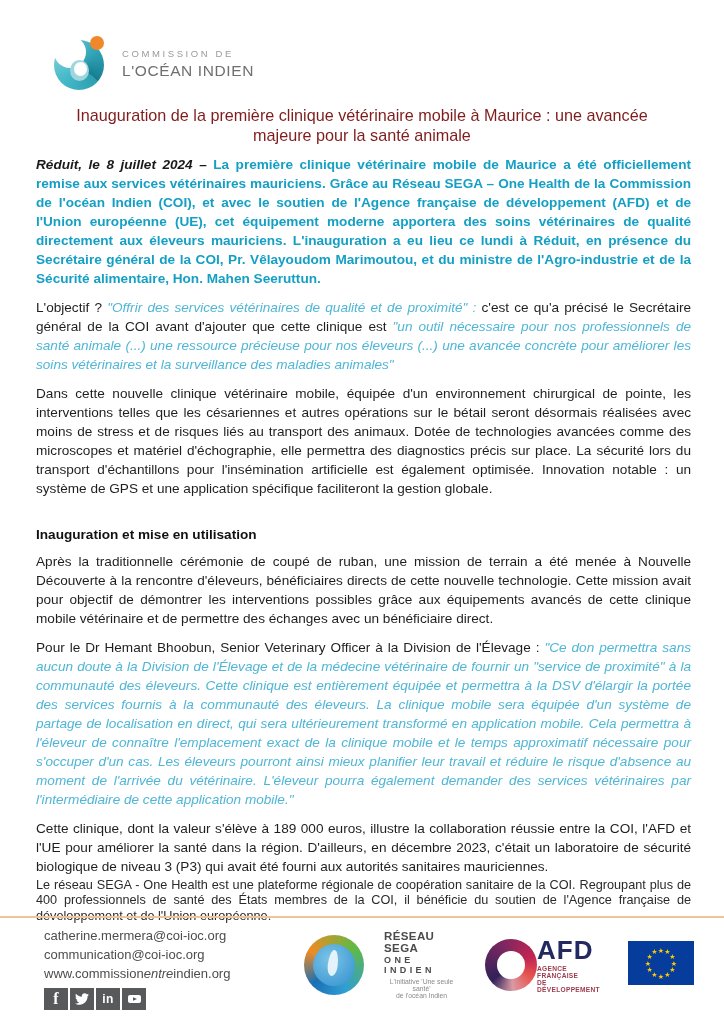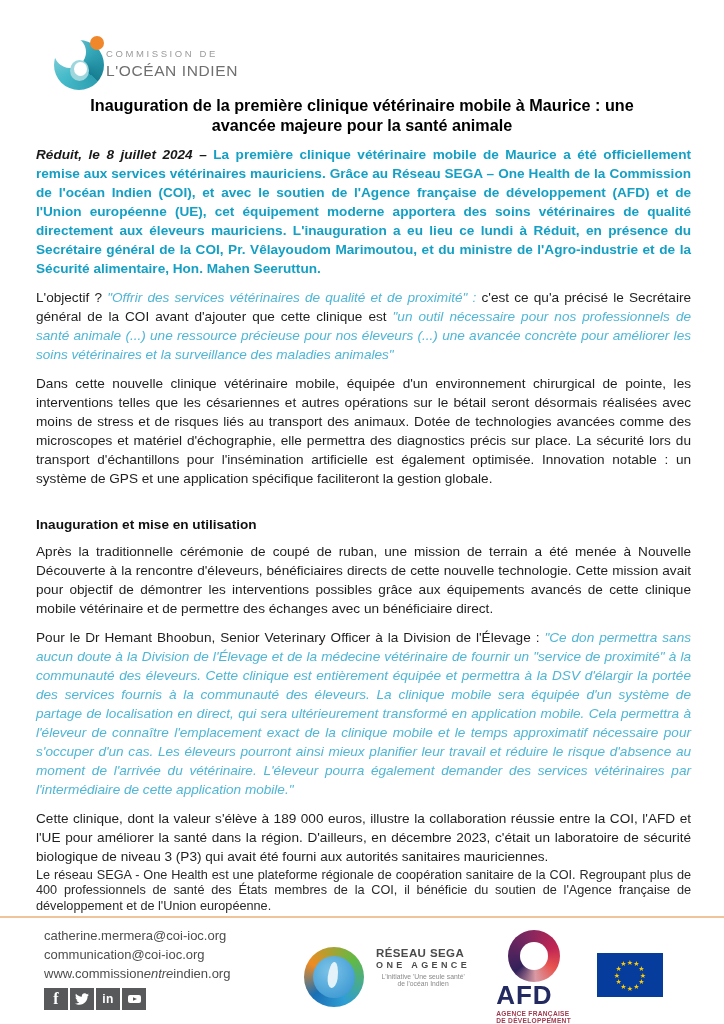--- a/index.html
+++ b/index.html
@@ -3,41 +3,41 @@
 <meta charset="utf-8">
 <style>
   * { margin:0; padding:0; box-sizing:border-box; }
   html,body { background:#e9e9e9; }
   .page {
     width:724px; height:1024px; background:#ffffff; position:relative;
     font-family:"Liberation Sans", sans-serif; color:#1f1f1f; overflow:hidden;
     margin:0 auto;
   }
   
-  .logo-row { display:flex; align-items:center; padding:36px 0 0 54px; }
+  .logo-row { display:flex; align-items:center; gap:16px; padding:36px 0 0 54px; }
   .coi-mark { width:52px; height:56px; position:relative; flex:none; }
   .coi-ring { position:absolute; left:0; top:4px; width:50px; height:50px; border-radius:50%;
     background:conic-gradient(from 130deg, #2d9fb0 0%, #46bbca 28%, #8fd2da 52%, #35a9ba 75%, #177e92 100%); }
   .coi-ring-hole { position:absolute; inset:9px; border-radius:50%; background:#ffffff; }
   .coi-blob { position:absolute; left:16px; top:24px; width:19px; height:21px; border-radius:50%; background:#9ed6de; }
   .coi-blob-hole { position:absolute; left:20px; top:26px; width:13px; height:14px; border-radius:50%; background:#ffffff; }
   .coi-dot { position:absolute; right:2px; top:0; width:14px; height:14px; border-radius:50%; background:#f0872b; }
   .org-name .l1 { font-size:9.5px; letter-spacing:2.6px; color:#9a9a9a; }
   .org-name .l2 { font-size:15.5px; letter-spacing:0.6px; color:#6f6f6f; margin-top:3px; }
 
   .rule-row { display:flex; align-items:center; margin:11px 33px 0 30px; }
   .tan-rule { width:424px; height:2px; background:#eac9a0; flex:none; }
   .communique { margin-left:auto; font-size:13.5px; color:#3d3d3d; }
   .communique .doc { font-weight:bold; font-style:italic; }
   .communique .sep { color:#8a8a8a; font-weight:normal; padding:0 3px; }
   .communique .num { font-weight:bold; }
 
   
-  .title { margin:3px 60px 0 60px; text-align:center; color:#000000;
-    font-size:16.2px; line-height:20px;font-weight:bold; }
+  .title { margin:13px 60px 0 60px; text-align:center; color:#7f1d1d;
+    font-size:16.2px; line-height:20px; }
 
   
   .body-col { margin:0 33px 0 36px; }
   .body-col p { text-align:justify; font-size:13.6px; line-height:19px; margin-top:10px; }
   .p-lead { color:#149fc4; font-weight:bold; }
   .lead-date { color:#1a1a1a; font-weight:bold; font-style:italic; }
   .quote { color:#4fb6d6; font-style:italic; }
   .sec-h { font-size:13.6px; font-weight:bold; color:#111; margin-top:29px; }
   .about-p { font-size:12.7px !important; line-height:15.4px !important; margin-top:2px !important; color:#2a2a2a; }
 
@@ -48,33 +48,33 @@
   .contact .c-title { font-size:13.6px; font-weight:bold; color:#3a3a3a; margin-bottom:3px; }
   .contact .c-line { font-size:13px; color:#4d4d4d; line-height:19px; }
   .site-it { font-style:italic; }
   .social-row { display:flex; gap:2px; margin-top:5px; }
   .soc { width:24px; height:22px; background:#58595b; color:#fff; display:flex;
     align-items:center; justify-content:center; font-weight:bold; }
   .soc.fb { font-family:"Liberation Serif", serif; font-size:16px; }
   .soc.li { font-size:12px; letter-spacing:0.5px; }
   .logos { flex:1; display:flex; align-items:center; justify-content:flex-start; gap:26px; padding-top:4px; margin-left:-8px; }
 
-  .sega { display:flex; gap:12px; }
+  .sega { display:flex; align-items:center; gap:20px; }
   .sega-mark { width:60px; height:60px; border-radius:50%; position:relative; flex:none;
     background:conic-gradient(from -60deg, #ef8b22, #62b944 30%, #2f9ed3 60%, #1a6fb5 80%, #ef8b22); }
   .sega-inner { position:absolute; inset:9px; border-radius:50%;
     background:radial-gradient(circle at 40% 35%, #7cc4e8, #2f8fcd); }
   .sega-leaf { position:absolute; left:24px; top:15px; width:10px; height:26px; background:#eef7fb;
     border-radius:50% 50% 50% 50% / 60% 60% 40% 40%; transform:rotate(7deg); opacity:.92; }
   .sega-text .s1 { font-size:11.5px; font-weight:bold; color:#4b4b4b; letter-spacing:0.4px; }
   .sega-text .s2 { font-size:9px; font-weight:bold; color:#4b4b4b; letter-spacing:3.4px; margin-top:1px; }
   .sega-text .s3 { font-size:6.8px; color:#8a8a8a; margin-top:3px; text-align:center; }
   .sega-text .s4 { font-size:6.8px; color:#8a8a8a; text-align:center; }
 
-  .afd { display:flex; align-items:center; gap:0;flex-direction:column; }
+  .afd { display:flex; align-items:center; gap:0; }
   .afd-mark { width:52px; height:52px; border-radius:50%; position:relative; flex:none;
     background:conic-gradient(from 230deg, #31215a, #7c2760 30%, #c12553 55%, #e8544f 70%, #d99aa4 85%, #31215a); }
   .afd-inner { position:absolute; inset:12px; background:#fff; border-radius:50%; }
   .afd-text .name { font-size:26px; font-weight:bold; color:#232a60; letter-spacing:1px; line-height:26px; }
   .afd-text .t1 { font-size:6.6px; font-weight:bold; color:#9e3a4e; letter-spacing:0.3px; margin-top:2px; }
   .afd-text .t2 { font-size:6.6px; font-weight:bold; color:#9e3a4e; letter-spacing:0.3px; }
 
   .eu-flag { flex:none; }
 </style>
 </head>
@@ -149,21 +149,21 @@
 
     <div class="logos">
 
       <div class="sega">
         <div class="sega-mark">
           <div class="sega-inner"></div>
           <div class="sega-leaf"></div>
         </div>
         <div class="sega-text">
           <div class="s1">RÉSEAU SEGA</div>
-          <div class="s2">ONE AGENCE</div>
+          <div class="s2">ONE INDIEN</div>
           <div class="s3">L'initiative 'Une seule santé'</div>
           <div class="s4">de l'océan Indien</div>
         </div>
       </div>
 
       <div class="afd">
         <div class="afd-mark">
           <div class="afd-inner"></div>
         </div>
         <div class="afd-text">

